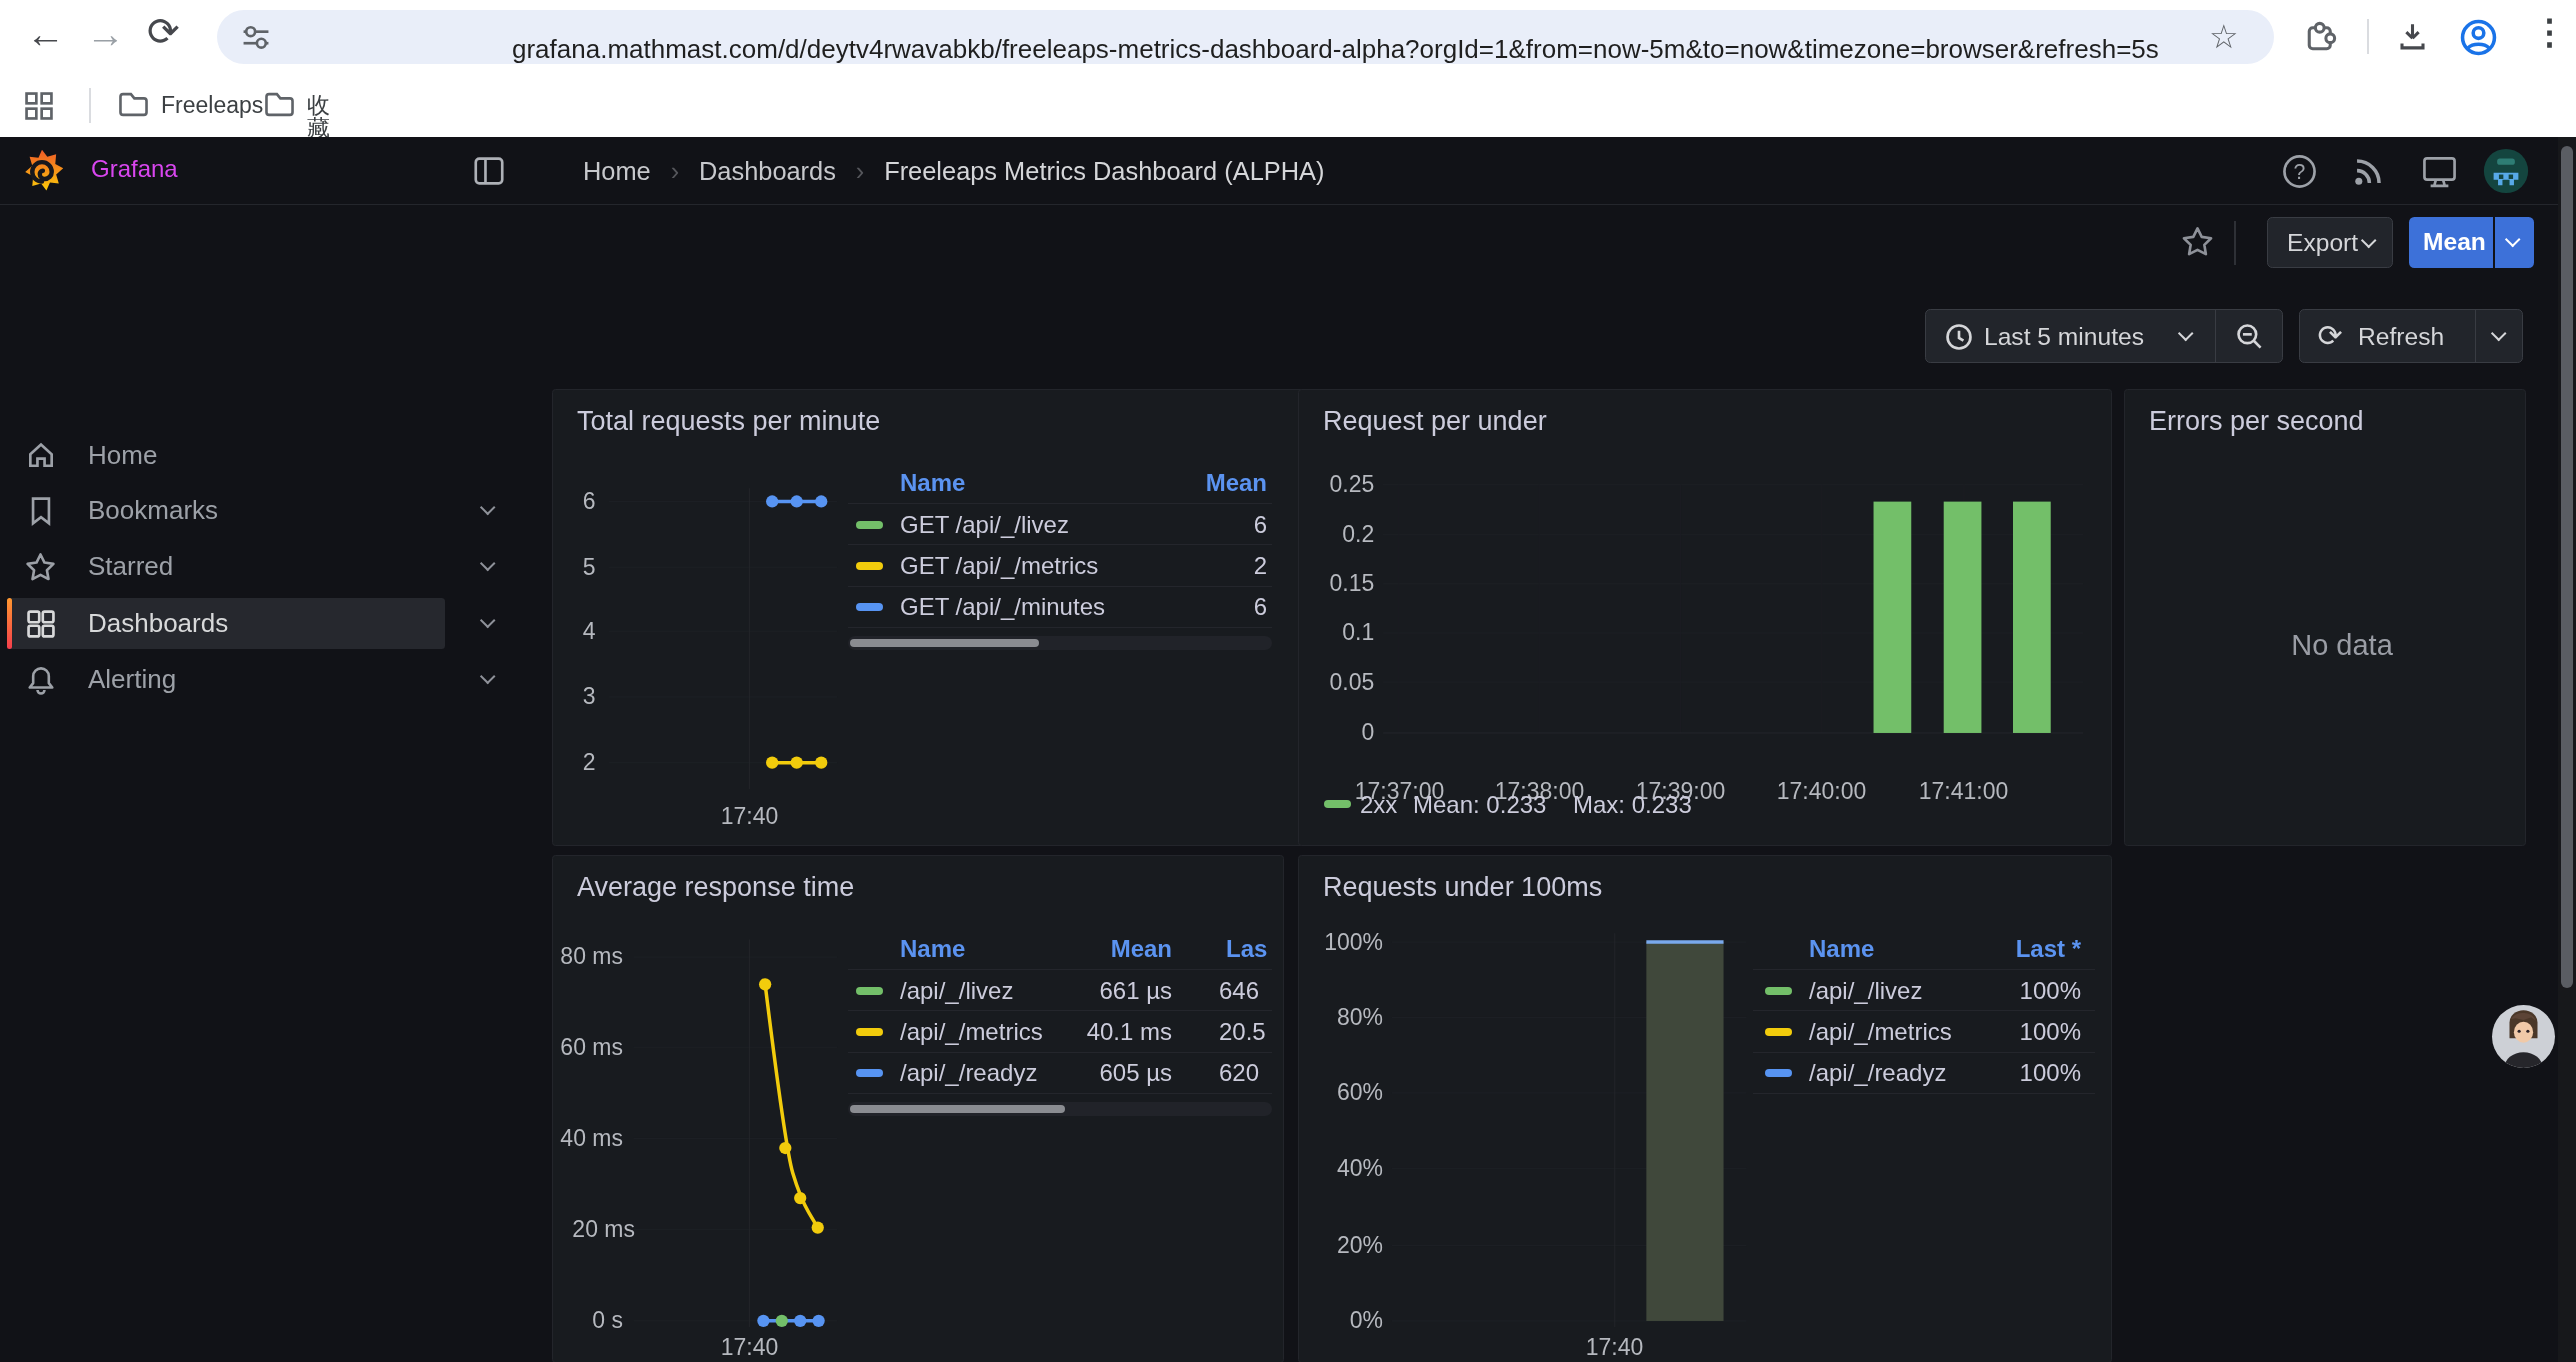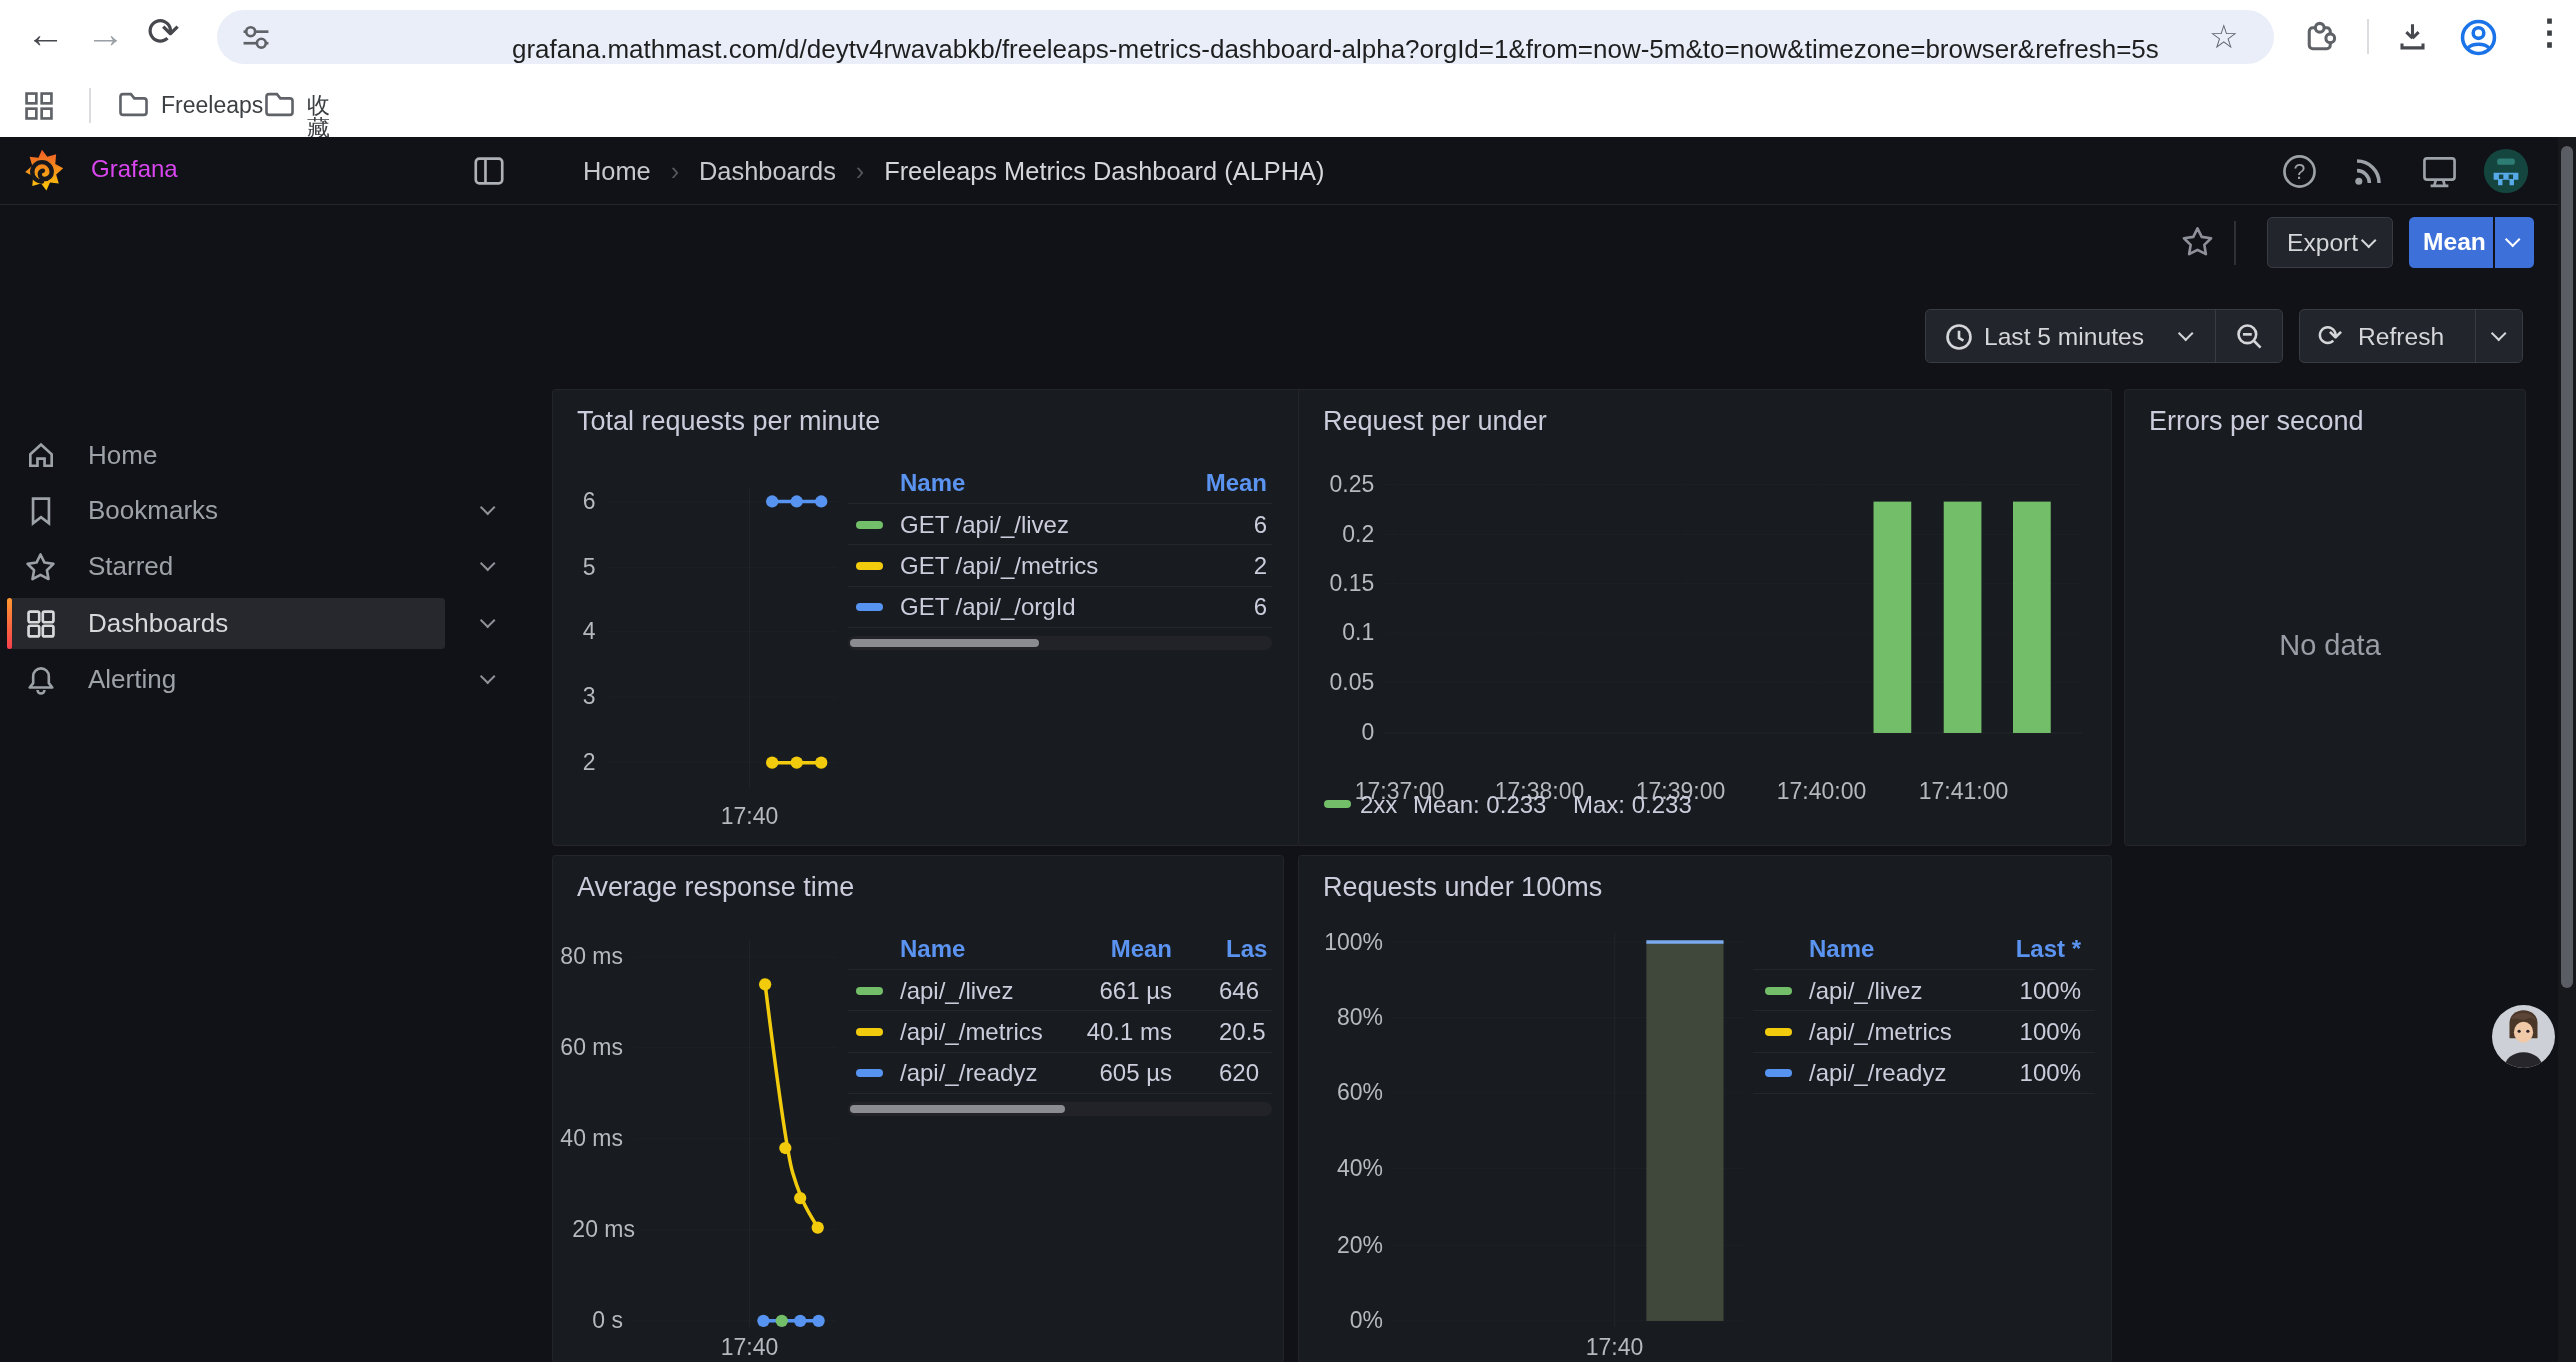--- a/index.html
+++ b/index.html
@@ -272,21 +272,21 @@
   <div class="sep" style="left:295px;top:113px;width:424px"></div>
   <div class="sw" style="left: 303px; top: 131px; background: rgb(115, 191, 105);"></div>
   <span class="cell" style="left:347px;top:123px">GET /api/_/livez</span>
   <span class="cell r" style="left:600px;top:123px;width:114px">6</span>
   <div class="sep" style="left:295px;top:154px;width:424px"></div>
   <div class="sw" style="left: 303px; top: 172px; background: rgb(242, 204, 12);"></div>
   <span class="cell" style="left:347px;top:164px">GET /api/_/metrics</span>
   <span class="cell r" style="left:600px;top:164px;width:114px">2</span>
   <div class="sep" style="left:295px;top:196px;width:424px"></div>
   <div class="sw" style="left: 303px; top: 213px; background: rgb(87, 148, 242);"></div>
-  <span class="cell" style="left:347px;top:205px">GET /api/_/orgId</span>
+  <span class="cell" style="left:347px;top:205px">GET /api/_/minutes</span>
   <span class="cell r" style="left:600px;top:205px;width:114px">6</span>
   <div class="sep" style="left:295px;top:237px;width:424px"></div>
   <div class="sb-track" style="left:295px;top:246px;width:424px">
     <div class="sb-thumb" style="left:1.8px;top:2.6px;width:189px"></div>
   </div>
 </div>
 
 <div class="panel" style="left:1298px;top:389px;width:814px;height:457px">
   <span class="ptitle">Request per under</span>
   <svg id="svg-b" class="abs" style="left:0;top:0" width="814" height="457" viewBox="0 0 928 521">
@@ -321,21 +321,21 @@
   <span class="tick c" style="left:461px;top:390px;width:123px">17:40:00</span>
   <span class="tick c" style="left:603px;top:390px;width:123px">17:41:00</span>
   <div class="sw" style="left: 24.6px; top: 410px; background: rgb(115, 191, 105);"></div>
   <span class="legend-txt" style="left:61px;top:403px">2xx</span>
   <span class="legend-txt" style="left:114px;top:403px">Mean: 0.233</span>
   <span class="legend-txt" style="left:274px;top:403px">Max: 0.233</span>
 </div>
 
 <div class="panel" style="left:2124px;top:389px;width:402px;height:457px">
   <span class="ptitle">Errors per second</span>
-  <span class="nodata c" style="left:4px;top:241px;width:402px">No data</span>
+  <span class="nodata c" style="left:16px;top:241px;width:402px">No data</span>
 </div>
 
 <div class="panel" style="left:552px;top:855px;width:732px;height:508px">
   <span class="ptitle">Average response time</span>
   <svg id="svg-d" class="abs" style="left:0;top:0" width="732" height="508" viewBox="0 0 835 579">
     <g stroke="#1E2126" stroke-width="1">
       <line x1="92" y1="115" x2="324" y2="115"></line>
         <line x1="92" y1="218" x2="324" y2="218"></line>
       <line x1="92" y1="322" x2="324" y2="322"></line>
         <line x1="92" y1="426" x2="324" y2="426"></line>

